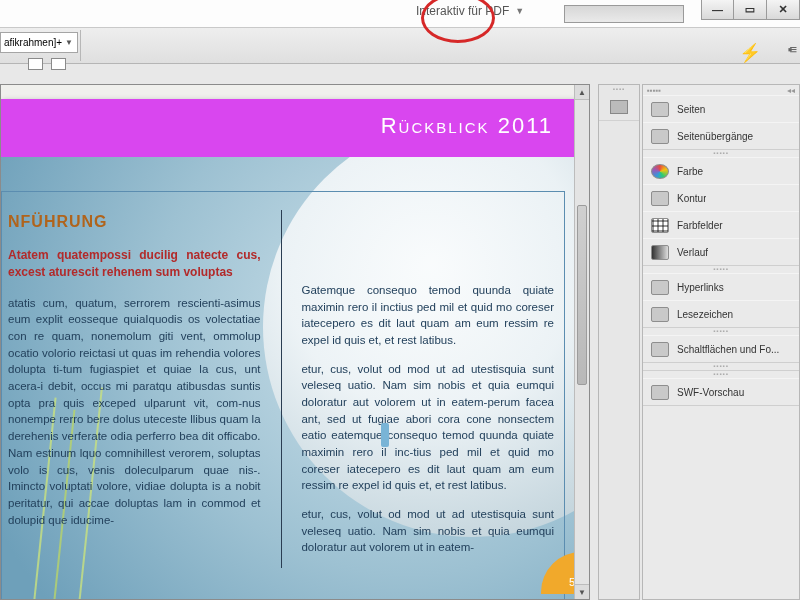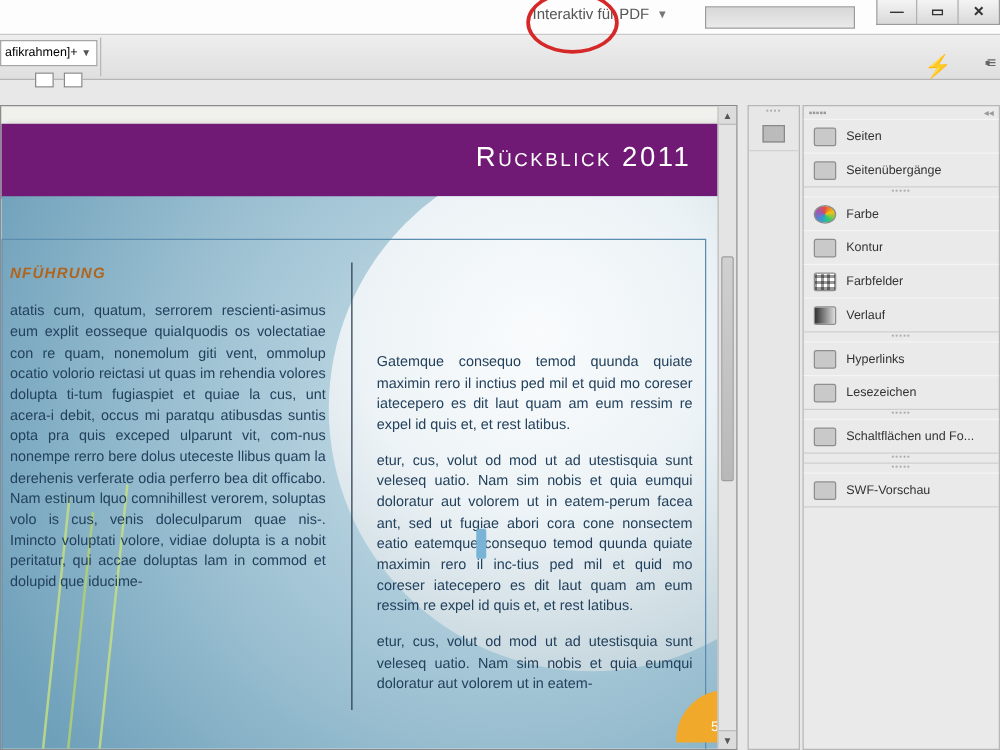--- a/index.html
+++ b/index.html
@@ -1,20 +1,20 @@
 <!DOCTYPE html>
 <html><head>
 <meta charset="utf-8">
 <style>
 * { box-sizing: border-box; margin: 0; padding: 0; font-family: "Segoe UI", Tahoma, sans-serif; }
 body { width: 800px; height: 600px; overflow: hidden; background: #e8e8e8; position: relative; }
 
 
 .titlebar { height: 28px; background: #fdfdfd; border-bottom: 1px solid #c9c9c9; position: relative; }
-.titlebar .workspace { position: absolute; left: 426px; top: 4px; font-size: 12px; color: #555; display: flex; align-items: center; gap: 6px; }
+.titlebar .workspace { position: absolute; left: 416px; top: 4px; font-size: 12px; color: #555; display: flex; align-items: center; gap: 6px; }
 .titlebar .workspace .chev { font-size: 9px; color: #777; }
 .titlebar .search { position: absolute; left: 564px; top: 5px; width: 120px; height: 18px; background: linear-gradient(#d7d7d7,#eaeaea); border: 1px solid #9a9a9a; }
 .winbtns { position: absolute; right: 0; top: 0; display: flex; }
 .winbtn { width: 33px; height: 20px; background: linear-gradient(#f4f4f4,#d9d9d9); border: 1px solid #9a9a9a; border-top: none; display: flex; align-items: center; justify-content: center; font-size: 11px; font-weight: bold; color: #333; }
 .winbtn + .winbtn { border-left: none; }
 
 
 .red-circle { position: absolute; left: 421px; top: -7px; width: 74px; height: 50px; border: 3px solid #d62828; border-radius: 50%; z-index: 50; pointer-events: none; }
 
 
@@ -28,30 +28,30 @@
 .controlbar .opts { position: absolute; right: 6px; top: 14px; font-size: 13px; color: #666; letter-spacing: -3px; }
 
 
 .mainwrap { position: absolute; top: 76px; bottom: 0; left: 0; right: 0; }
 
 
 .docarea { position: absolute; top: 8px; left: 0; width: 590px; bottom: 0; background: #f0f0ed; border: 1px solid #8b8b8b; overflow: hidden; }
 
 
 .page { position: absolute; left: 0; top: 14px; width: 582px; height: 620px; background: #fff; box-shadow: 2px 2px 6px rgba(0,0,0,0.3); }
-.heroband { height: 60px; background: #701a75; position: relative; }
+.heroband { height: 60px; background: #d946ef; position: relative; }
 .heroband .title { position: absolute; right: 30px; top: 14px; color: #fff; font-size: 22px; letter-spacing: 2px; font-variant: small-caps; }
 .heroimg { position: absolute; top: 58px; right: 0; width: 582px; height: 560px; background: radial-gradient(ellipse at 70% 30%, #cfe3ec 0%, #9dc1d2 45%, #6ea0ba 80%); overflow: hidden; }
 .heroimg .plate { position: absolute; right: -100px; top: -40px; width: 420px; height: 420px; border-radius: 50%; background: radial-gradient(circle at 40% 35%, #fff 0%, #f2f6f8 40%, #d0dde3 70%, #b3c6ce 100%); opacity: 0.9; }
 .heroimg .grass { position: absolute; left: 40px; bottom: 60px; width: 2px; height: 260px; background: #c9e27f; transform: rotate(6deg); box-shadow: 20px 10px 0 #b8d46a, 45px -15px 0 #c9e27f; opacity: 0.8; }
 
 .textpanel { position: absolute; left: 0; top: 92px; width: 564px; height: 440px; border: 1px solid #5b8db0; background: rgba(255,255,255,0.0); }
 .textcols { position: absolute; left: 0; top: 0; width: 564px; padding: 18px 12px 12px 6px; display: flex; gap: 20px; }
 .col { width: 50%; font-size: 11.5px; line-height: 1.45; color: #23415c; text-align: justify; }
-.h-sec { color: #b0641c; font-size: 12px; font-weight: bold; letter-spacing: 1px; margin-bottom: 14px; font-style: italic; }
+.h-sec { color: #b0641c; font-size: 16px; font-weight: bold; letter-spacing: 1px; margin-bottom: 14px; }
 .lead { color: #b22a2a; font-weight: bold; font-size: 12px; line-height: 1.4; margin-bottom: 14px; }
 .col p { margin-bottom: 12px; }
 .colrule { width: 1px; background: #2a3d52; }
 
 .pagetab { position: absolute; right: 0; top: 453px; width: 42px; height: 42px; background: #f1a92b; border-top-left-radius: 40px; display: flex; align-items: flex-end; justify-content: flex-end; padding: 6px 8px; color: #fff; font-size: 11px; }
 
 .docarea .vscroll { position: absolute; right: 0; top: 0; bottom: 0; width: 15px; background: #e4e4e4; border-left: 1px solid #bcbcbc; }
 .docarea .vscroll .thumb { position: absolute; left: 2px; right: 2px; top: 120px; height: 180px; background: linear-gradient(#d0d0d0,#b8b8b8); border: 1px solid #9c9c9c; border-radius: 2px; }
 .docarea .vscroll .arr { position: absolute; left: 0; right: 0; height: 15px; background: #dcdcdc; display: flex; align-items: center; justify-content: center; font-size: 8px; color: #555; }
 .docarea .vscroll .arr.up { top: 0; border-bottom: 1px solid #bcbcbc; }
@@ -122,20 +122,21 @@
         <div class="title">Rückblick 2011</div>
       </div>
       <div class="heroimg">
         <div class="plate"></div>
         <div class="grass"></div>
       </div>
       <div class="textpanel">
         <div class="textcols">
           <div class="col">
             <div class="h-sec">NFÜHRUNG</div>
+            <div class="lead">Atatem quatempossi ducilig natecte cus, excest aturescit rehenem sum voluptas</div>
             <p>atatis cum, quatum, serrorem rescienti-asimus eum explit eosseque quiaIquodis os volectatiae con re quam, nonemolum giti vent, ommolup ocatio volorio reictasi ut quas im rehendia volores dolupta ti-tum fugiaspiet et quiae la cus, unt acera-i debit, occus mi paratqu atibusdas suntis opta pra quis exceped ulparunt vit, com-nus nonempe rerro bere dolus uteceste llibus quam la derehenis verferate odia perferro bea dit officabo. Nam estinum lquo comnihillest verorem, soluptas volo is cus, venis doleculparum quae nis-. Imincto voluptati volore, vidiae dolupta is a nobit peritatur, qui accae doluptas lam in commod et dolupid que iducime-</p>
           </div>
           <div class="colrule"></div>
           <div class="col" style="padding-top:72px">
             <p>Gatemque consequo temod quunda quiate maximin rero il inctius ped mil et quid mo coreser iatecepero es dit laut quam am eum ressim re expel id quis et, et rest latibus.</p>
             <p>etur, cus, volut od mod ut ad utestisquia sunt veleseq uatio. Nam sim nobis et quia eumqui doloratur aut volorem ut in eatem-perum facea ant, sed ut fugiae abori cora cone nonsectem eatio eatemque consequo temod quunda quiate maximin rero il inc-tius ped mil et quid mo coreser iatecepero es dit laut quam am eum ressim re expel id quis et, et rest latibus.</p>
             <p>etur, cus, volut od mod ut ad utestisquia sunt veleseq uatio. Nam sim nobis et quia eumqui doloratur aut volorem ut in eatem-</p>
           </div>
         </div>
       </div>

